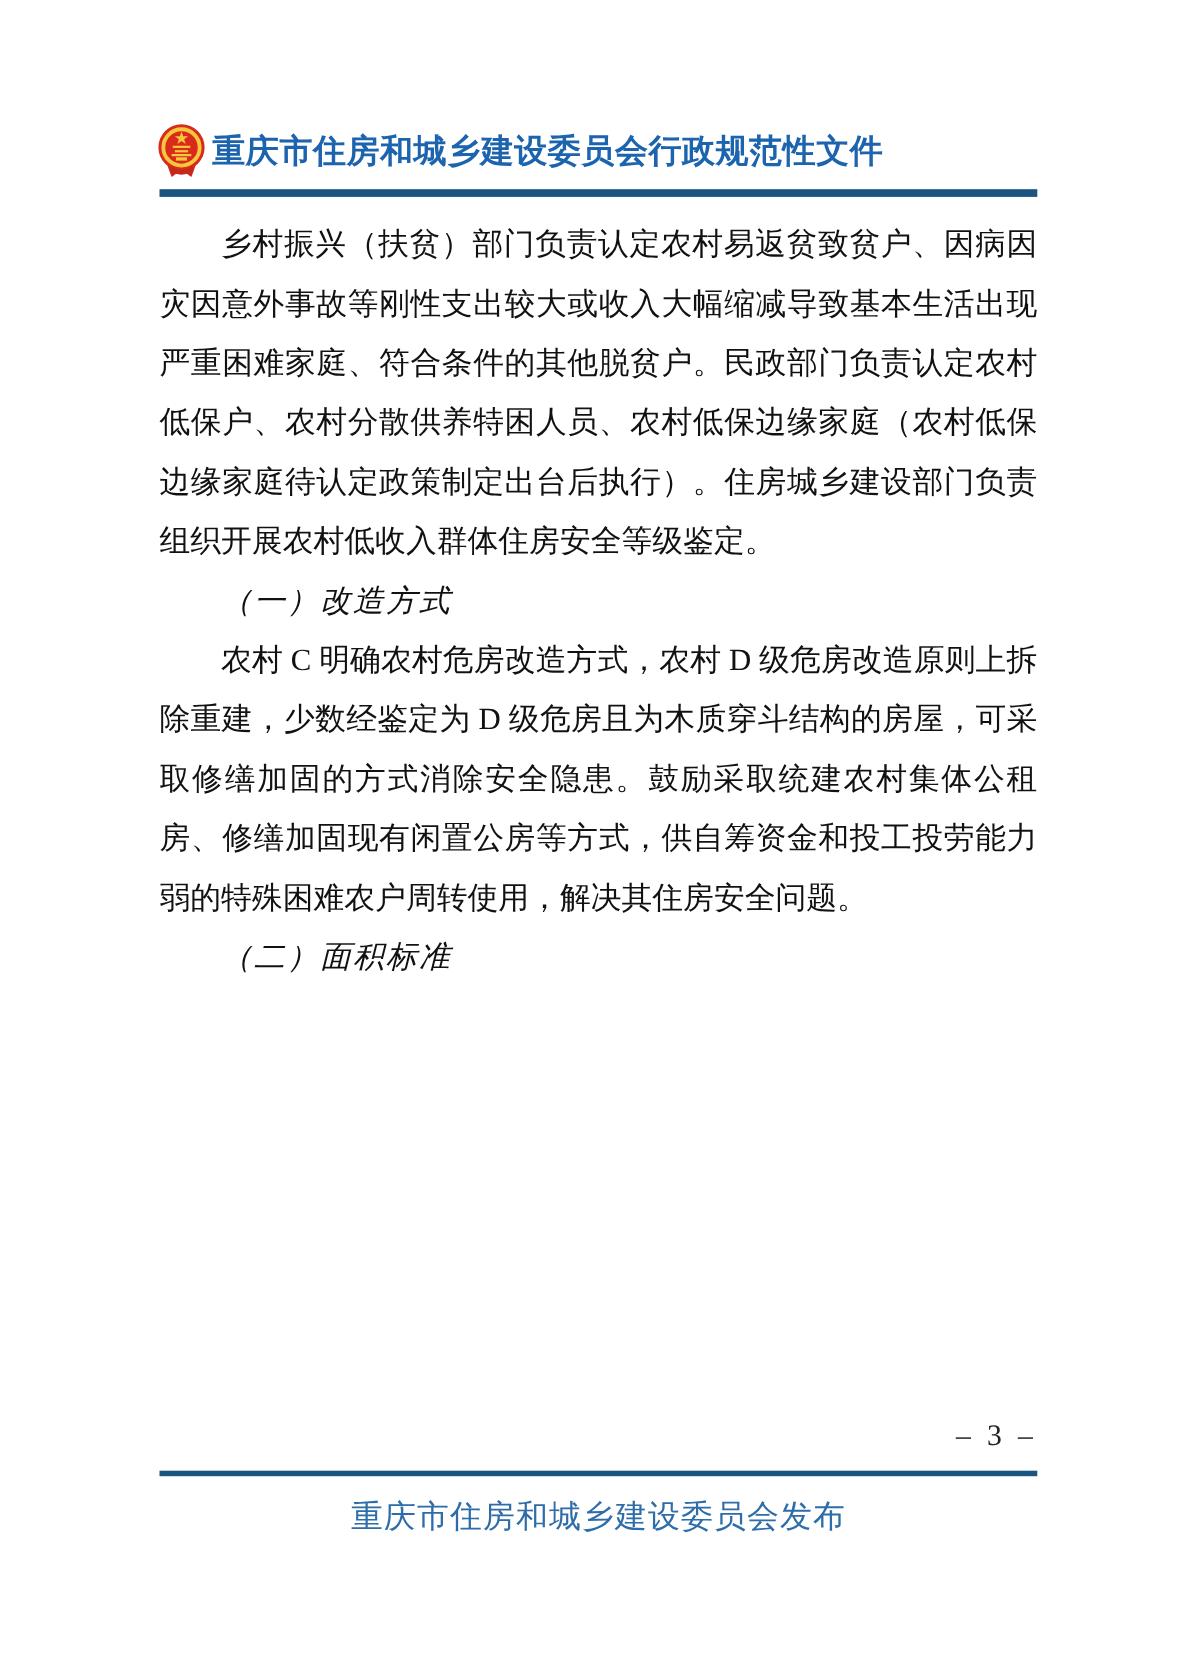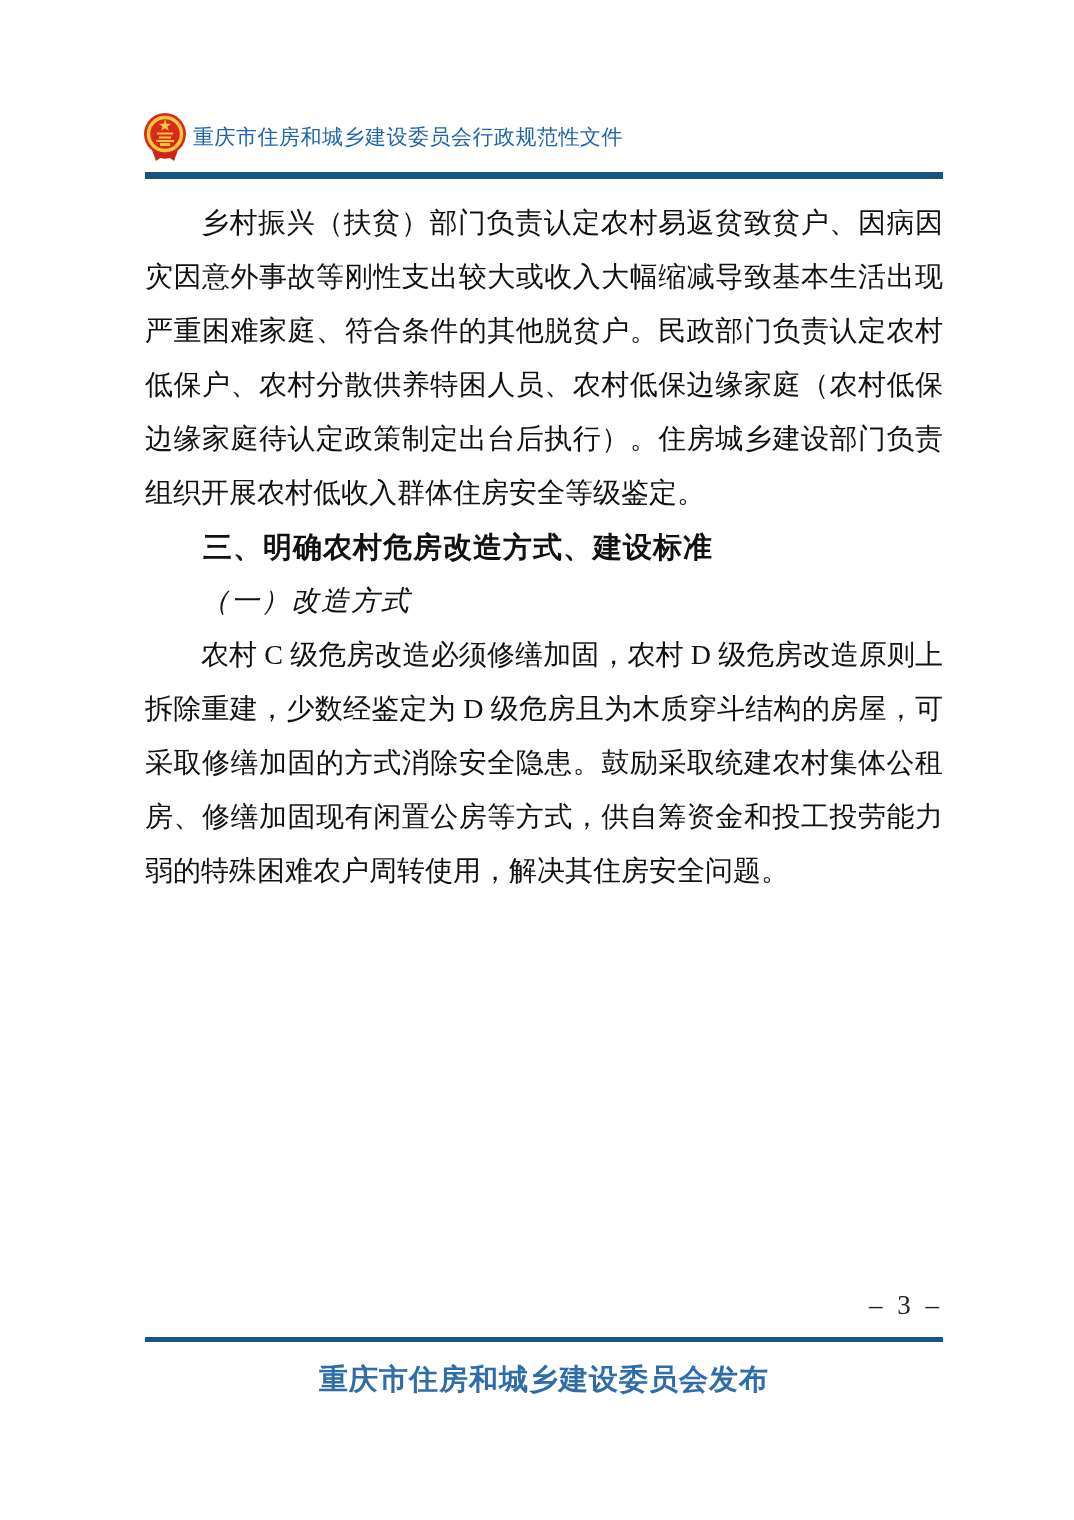--- a/index.html
+++ b/index.html
@@ -21,22 +21,22 @@
     display: flex;
     align-items: center;
   }
   .emblem {
     width: 44px;
     height: 50px;
     flex: 0 0 auto;
     margin-right: 6px;
   }
   .header-title {
-    font-size: 21px;
-    font-weight: normal;
+    font-size: 30px;
+    font-weight: bold;
     letter-spacing: 0.5px;
     white-space: nowrap;
     color: var(--title-blue, #1c64ae);
   }
   .header-rule {
     position: absolute;
     top: 172px;
     left: 145px;
     width: 798px;
     height: 7px;
@@ -86,21 +86,21 @@
     height: 5px;
     background: var(--rule-blue, #1a5481);
   }
   .footer {
     position: absolute;
     top: 1352px;
     left: 145px;
     width: 798px;
     text-align: center;
     font-size: 29px;
-    font-weight: bold;
+    font-weight: normal;
     line-height: 54px;
     letter-spacing: 1px;
     color: var(--footer-blue, #2e6da8);
   }
 </style>
 </head>
 <body>
 
 <div class="page">
 
@@ -119,23 +119,23 @@
       </g>
       <path d="M12 39 Q22 45.5 32 39 L32 43.5 Q22 50 12 43.5 Z" fill="#c8281c"></path>
     </svg>
     <span class="header-title">重庆市住房和城乡建设委员会行政规范性文件</span>
   </div>
 
   <div class="header-rule"></div>
 
   <div class="doc-body">
     <p class="indent">乡村振兴（扶贫）部门负责认定农村易返贫致贫户、因病因灾因意外事故等刚性支出较大或收入大幅缩减导致基本生活出现严重困难家庭、符合条件的其他脱贫户。民政部门负责认定农村低保户、农村分散供养特困人员、农村低保边缘家庭（农村低保边缘家庭待认定政策制定出台后执行）。住房城乡建设部门负责组织开展农村低收入群体住房安全等级鉴定。</p>
-    <p class="hei">三、明确农村危房改造方式、建设标准</p>
     <p class="kaiti">（一）改造方式</p>
-    <p class="indent">农村 C 级危房改造必须修缮加固，农村 D 级危房改造原则上拆除重建，少数经鉴定为 D 级危房且为木质穿斗结构的房屋，可采取修缮加固的方式消除安全隐患。鼓励采取统建农村集体公租房、修缮加固现有闲置公房等方式，供自筹资金和投工投劳能力弱的特殊困难农户周转使用，解决其住房安全问题。</p>
+    <p class="indent">农村 C 明确农村危房改造方式，农村 D 级危房改造原则上拆除重建，少数经鉴定为 D 级危房且为木质穿斗结构的房屋，可采取修缮加固的方式消除安全隐患。鼓励采取统建农村集体公租房、修缮加固现有闲置公房等方式，供自筹资金和投工投劳能力弱的特殊困难农户周转使用，解决其住房安全问题。</p>
+    <p class="kaiti">（二）面积标准</p>
   </div>
 
   <div class="page-number">– 3 –</div>
 
   <div class="footer-rule"></div>
 
   <div class="footer">重庆市住房和城乡建设委员会发布</div>
 
 </div>
 

